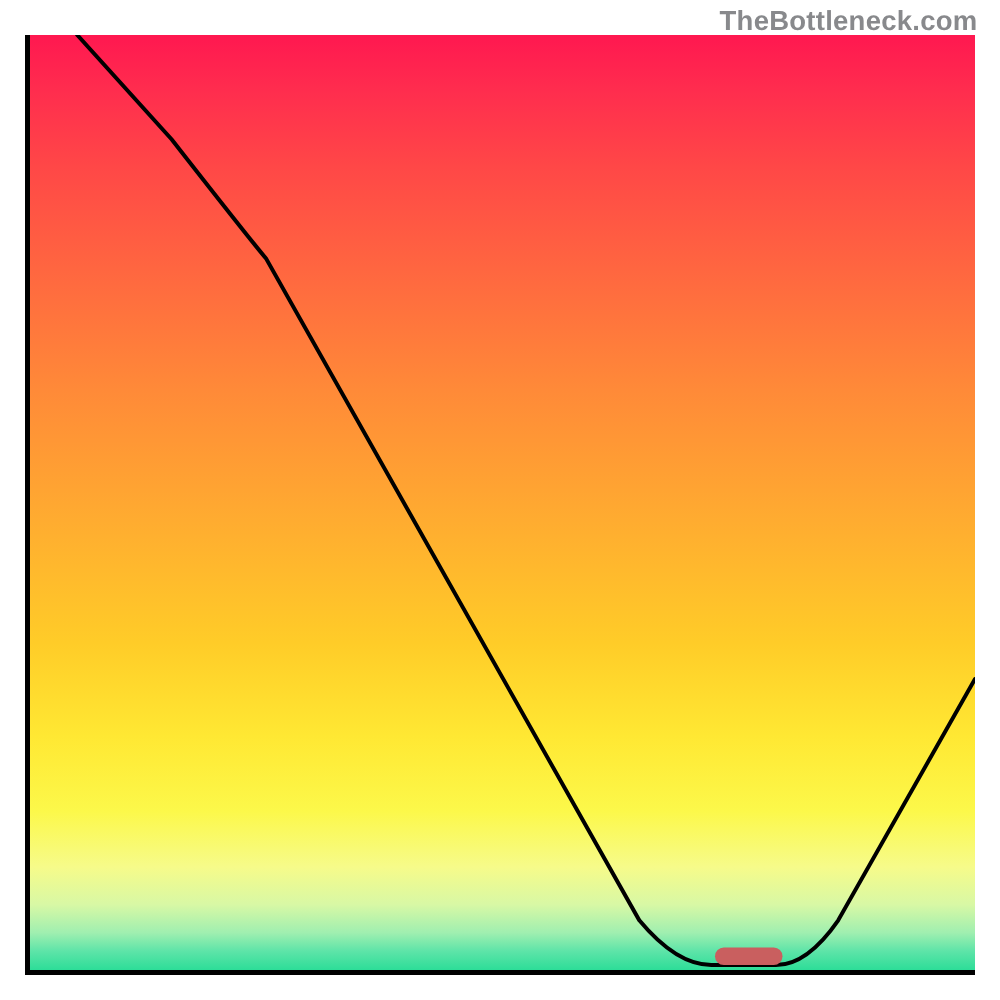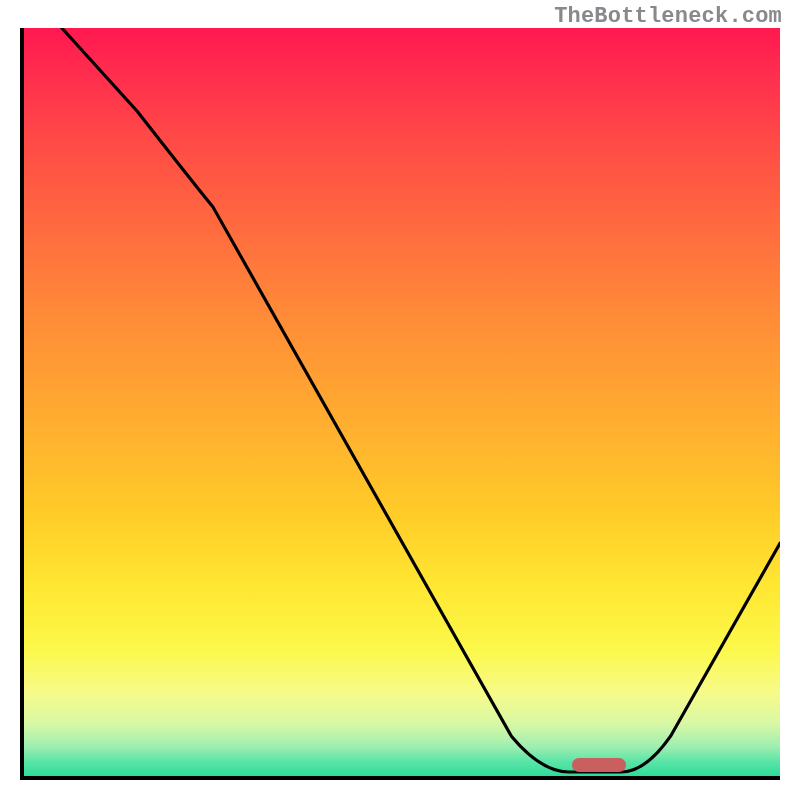--- a/index.html
+++ b/index.html
@@ -52,21 +52,21 @@
     position: absolute;
     background: #c95f5f;
     border-radius: 7px;
     width: 54px;
     height: 14px;
   }
   .watermark {
     position: absolute;
     top: 4px;
     right: 18px;
-    font-family: Liberation Mono, monospace;
+    font-family: Liberation Sans, sans-serif;
     font-size: 22px;
     font-weight: bold;
     color: #88898c;
     letter-spacing: 0.2px;
   }
 </style>
 </head>
 <body>
 
 <div class="chart-container">

